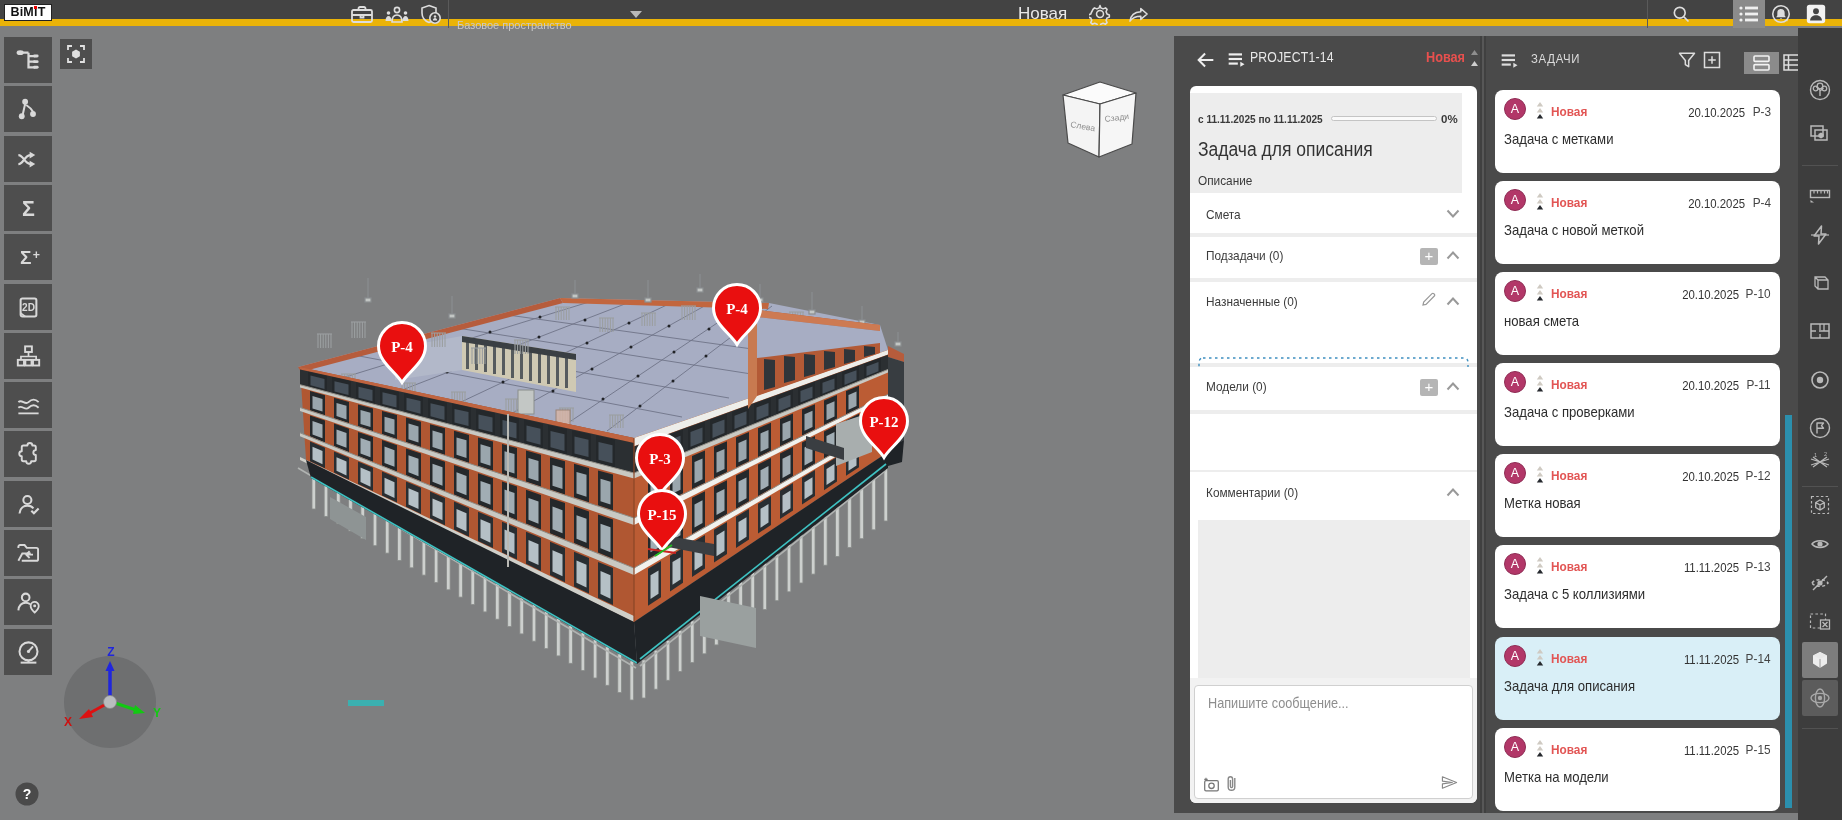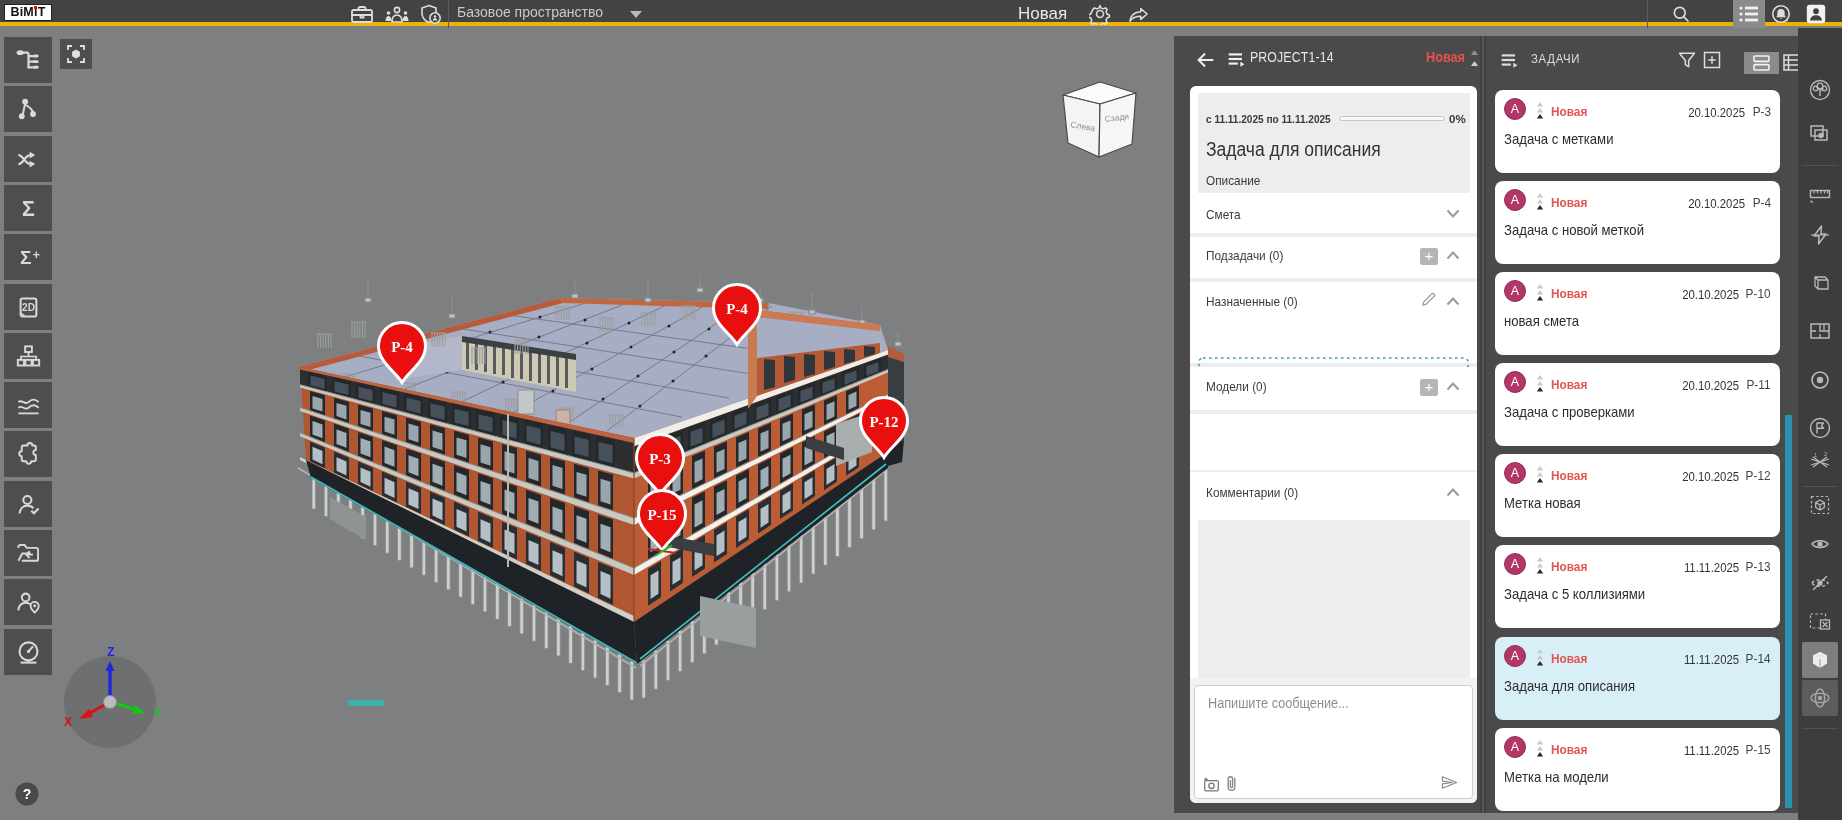--- a/index.html
+++ b/index.html
@@ -1,20 +1,20 @@
 <!DOCTYPE html>
 <html><head><meta charset="utf-8">
 <style>
 * { margin:0; padding:0; box-sizing:border-box; }
 html,body { width:1842px; height:820px; overflow:hidden; font-family:"Liberation Sans", sans-serif; background:#7e7f80; }
 .abs { position:absolute; }
 .cx { transform:scaleX(0.875); transform-origin:0 50%; white-space:nowrap; }
 .cxr { transform:scaleX(0.875); transform-origin:100% 50%; white-space:nowrap; }
 
-#topbar { position:absolute; left:0; top:0; width:1842px; height:26px; background:#434343; border-bottom:4px solid #eab308; z-index:5; }
+#topbar { position:absolute; left:0; top:0; width:1842px; height:26px; background:#434343; border-bottom:7px solid #eab308; z-index:5; }
 #logo { position:absolute; left:4px; top:4px; width:48px; height:17px; background:#fff; border:1px solid #222;
   font-weight:bold; font-size:12.5px; color:#111; text-align:center; line-height:15px; letter-spacing:0.2px; }
 .tbtext { position:absolute; top:6px; color:#c9c9c9; font-size:15px; }
 #school { color:#e8e8e8; font-size:17px; top:4px; }
 .caret { position:absolute; top:11px; width:0; height:0; border-left:6px solid transparent; border-right:6px solid transparent; border-top:7px solid #b9b9b9; }
 #tb-hl { position:absolute; left:1733px; top:0; width:32px; height:28px; background:#8b8b8b; }
 .tsep { position:absolute; top:0; width:1px; height:28px; background:#5a5a5a; }
 
 .lbtn { position:absolute; left:4px; width:48px; height:46px; background:#4e4e4e; display:flex; align-items:center; justify-content:center; }
 #focusbtn { position:absolute; left:60px; top:39px; width:32px; height:30px; background:#4e4e4e; display:flex; align-items:center; justify-content:center; }
@@ -24,21 +24,21 @@
 .rbtn { position:absolute; left:4px; width:36px; height:36px; display:flex; align-items:center; justify-content:center; border-radius:2px; }
 .rsep { position:absolute; left:4px; width:36px; height:1px; background:#525252; }
 
 #pwrap { position:absolute; left:1174px; top:36px; width:624px; height:777px; background:#4a4a4a; }
 #pdiv { position:absolute; left:306px; top:0; width:6px; height:777px; background:#575757; border-left:2px solid #404040; border-right:2px solid #404040; }
 #panel1 { position:absolute; left:0; top:0; width:308px; height:777px; }
 #panel2 { position:absolute; left:312px; top:0; width:312px; height:777px; }
 
 #card1 { position:absolute; left:16px; top:50px; width:287px; height:717px; background:#fff; border-radius:6px; overflow:hidden; }
 .gray { background:#ededed; }
-#summary { position:absolute; left:8px; top:7px; width:272px; height:100px; background:#ededed; }
+#summary { position:absolute; left:0; top:7px; width:272px; height:100px; background:#ededed; }
 .sect { position:absolute; left:0; width:287px; background:#fff; }
 .slabel { position:absolute; left:16px; color:#3c3c3c; font-size:13.5px; }
 .chev { position:absolute; right:17px; }
 .plusbtn { position:absolute; right:39px; width:18px; height:17px; background:#b5b5b5; border-radius:2px; color:#fff; font-size:15px; line-height:16px; text-align:center; }
 
 #msgarea { position:absolute; left:0px; top:592px; width:287px; height:125px; background:#f2f2f2; }
 #msgbox { position:absolute; left:4px; top:7px; width:279px; height:114px; background:#fff; border:1px solid #d0d0d0; border-radius:4px; }
 
 .tcard { position:absolute; left:9px; width:285px; height:83px; background:#fff; border-radius:8px; }
 .tcard.sel { background:#d9eff7; }
@@ -594,21 +594,21 @@
       <path d="M18.5 17 c0-3.5 1.5-5 3-5 s3 1.5 3 5 z" fill="#ddd"></path>
   </svg>
   <svg class="abs" style="left:419px;top:3px" width="24" height="23" viewBox="0 0 24 23">
     <path d="M10 2.5 L17 5 v5 c0 5-3 8-7 9.5 C6 18 3 15 3 10 V5 Z" stroke="#ddd" stroke-width="1.6" fill="none"></path>
     <circle cx="16" cy="15" r="5.2" fill="#434343" stroke="#ddd" stroke-width="1.6"></circle>
     <circle cx="16" cy="13.5" r="1.2" fill="#ddd"></circle>
       <path d="M13.8 17.5 c0-1.8 1-2.6 2.2-2.6 s2.2 0.8 2.2 2.6" fill="#ddd"></path>
   </svg>
   <div class="tsep" style="left:448px"></div>
   <div class="tsep" style="left:1647px"></div>
-  <span class="tbtext" style="left:457px;font-size:14px;top:4px">Базовое пространство</span>
+  <span class="tbtext" style="left:457px;font-size:11px;top:19px">Базовое пространство</span>
   <div class="caret" style="left:630px"></div>
   <span class="tbtext" id="school" style="left:1018px">Новая</span>
   <svg class="abs" style="left:1089px;top:3px" width="22" height="22" viewBox="0 0 24 24">
       <path d="M12 8.2 a3.8 3.8 0 1 0 0 7.6 a3.8 3.8 0 1 0 0 -7.6 M12 2.8 l1 2.6 a7 7 0 0 1 2.4 1 l2.6-1.1 1.7 1.7-1.1 2.6 a7 7 0 0 1 1 2.4 l2.6 1 v2.4 l-2.6 1 a7 7 0 0 1-1 2.4 l1.1 2.6-1.7 1.7-2.6-1.1 a7 7 0 0 1-2.4 1 l-1 2.6 h-2.4 l-1-2.6 a7 7 0 0 1-2.4-1 l-2.6 1.1-1.7-1.7 1.1-2.6 a7 7 0 0 1-1-2.4 l-2.6-1 v-2.4 l2.6-1 a7 7 0 0 1 1-2.4 L4.3 7 6 5.3 l2.6 1.1 a7 7 0 0 1 2.4-1 z" stroke="#ddd" stroke-width="1.7" fill="none" stroke-linejoin="round"></path>
     </svg>
   <svg class="abs" style="left:1128px;top:5px" width="22" height="18" viewBox="0 0 24 20">
       <path d="M14 4 L21 10 L14 16 V12.5 C7 12.5 4 15 2 18 C2.8 11 7 7.8 14 7.5 Z" stroke="#ddd" stroke-width="1.7" fill="none" stroke-linejoin="round"></path>
     </svg>
   <svg class="abs" style="left:1671px;top:4px" width="20" height="20" viewBox="0 0 24 24">
       <circle cx="10.5" cy="10.5" r="6.5" stroke="#ddd" stroke-width="2" fill="none"></circle>

